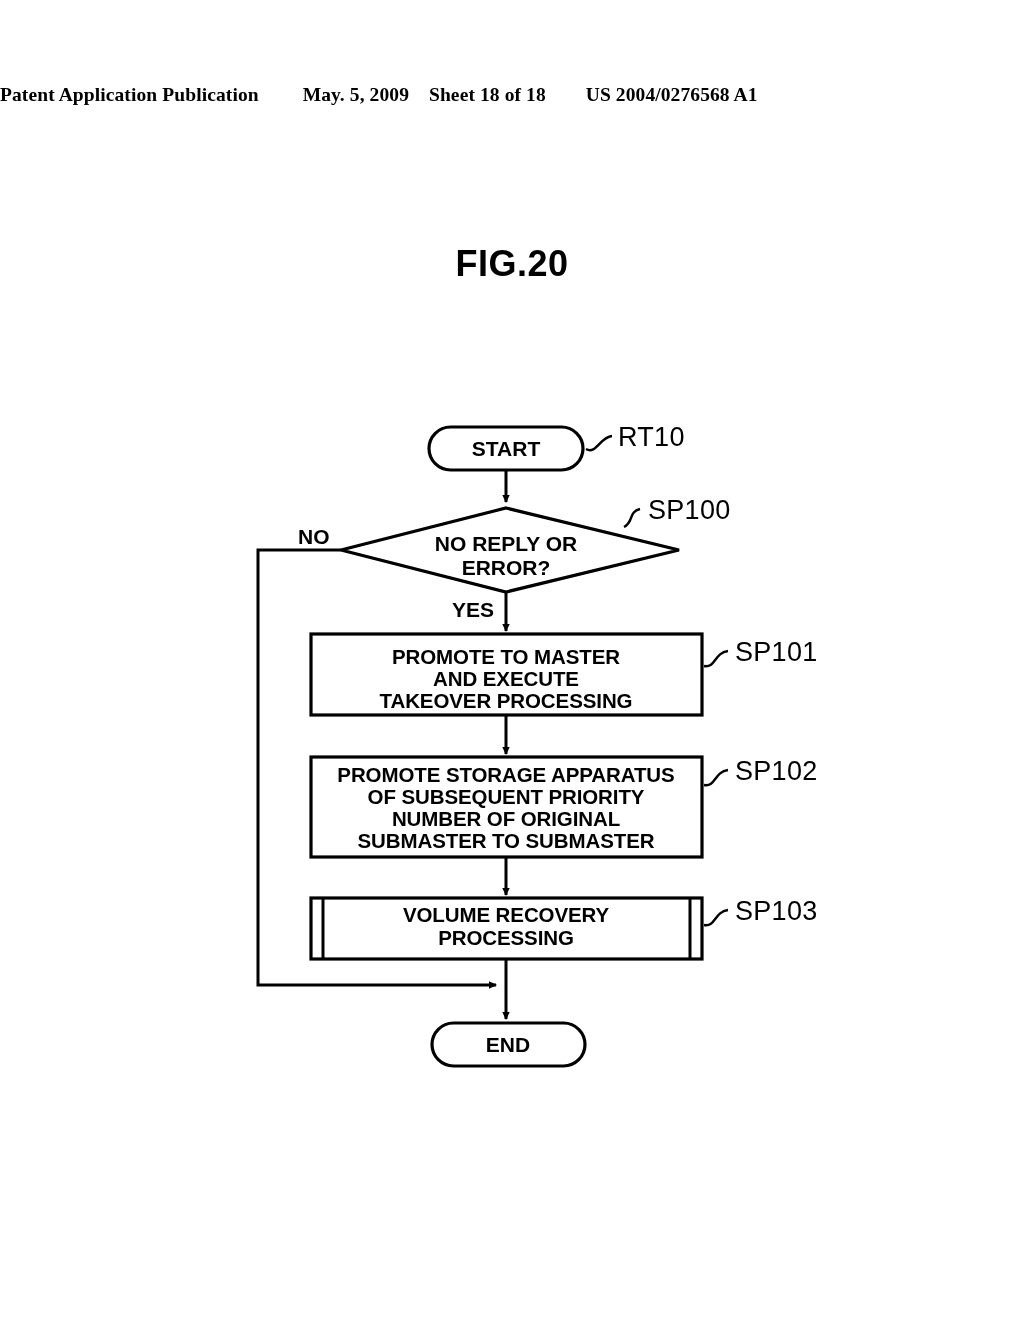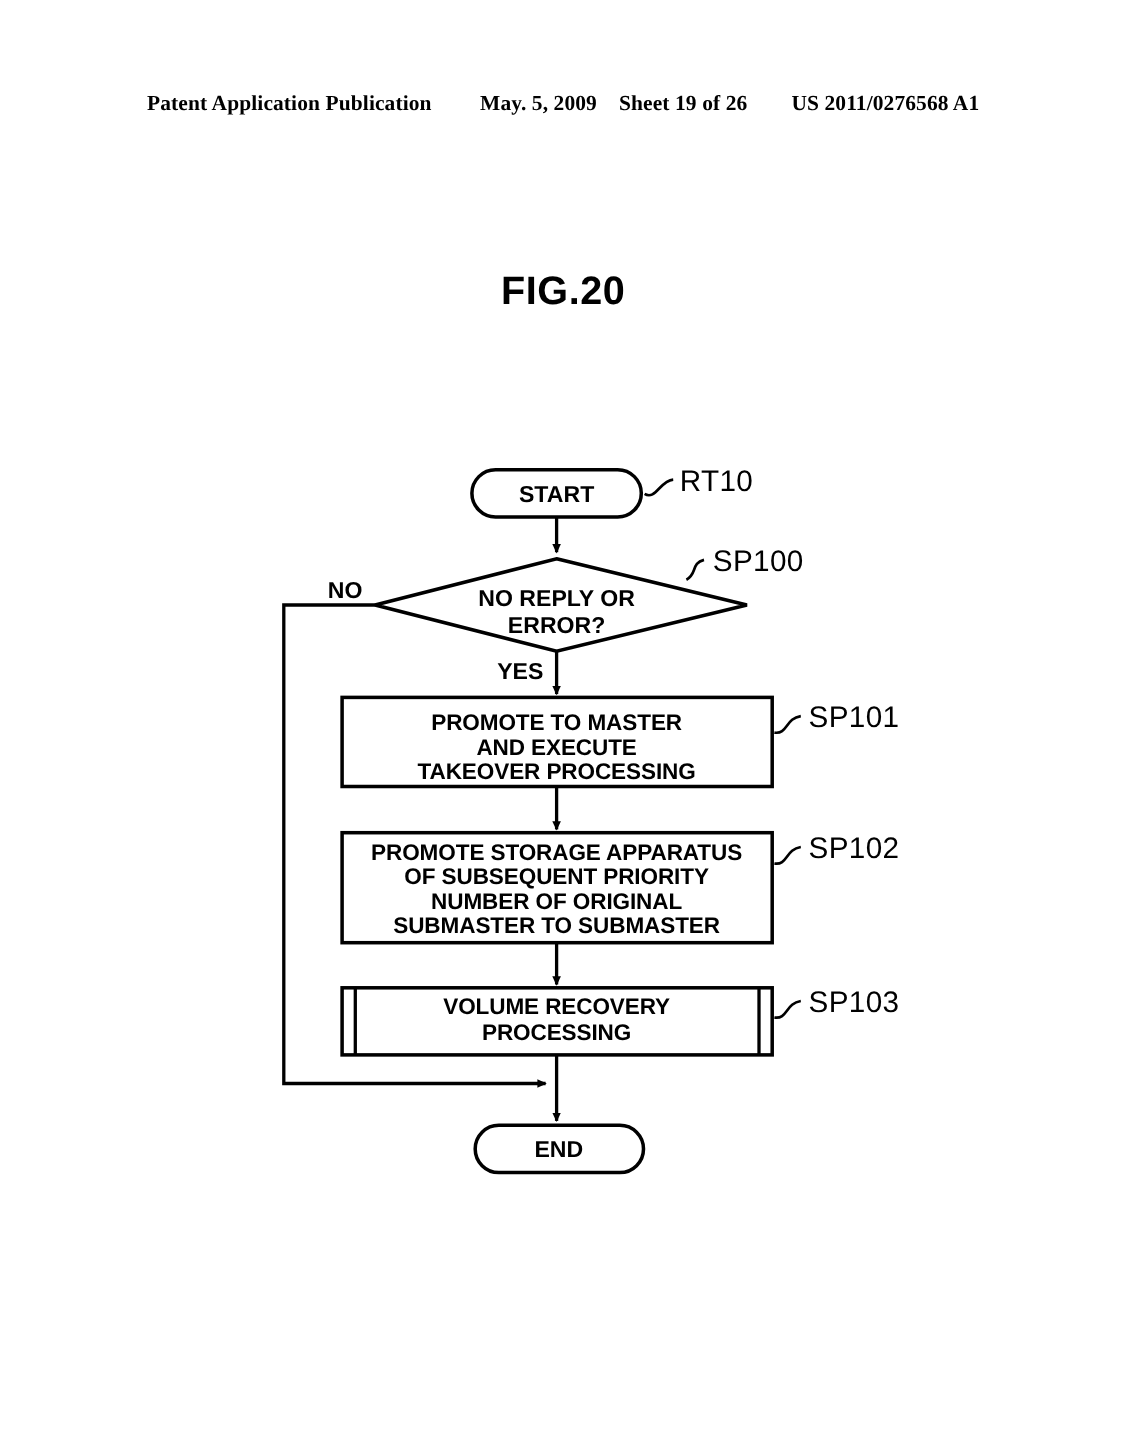--- a/index.html
+++ b/index.html
@@ -19,21 +19,20 @@
 
   
   .page-header {
     position: absolute;
     left: 0;
     top: 84px;
     width: 1024px;
     height: 28px;
     display: flex;
     align-items: baseline;
-    justify-content: center;
     font-family: "Liberation Serif", serif;
     font-weight: bold;
     font-size: 19.5px;
     letter-spacing: 0.1px;
     white-space: nowrap;
   }
   .page-header .hdr-pub       { margin-right: 44px; }
   .page-header .hdr-date      { margin-right: 20px; }
   .page-header .hdr-sheet     { margin-right: 40px; }
   .page-header .hdr-patno     { margin-right: 0; }
@@ -115,22 +114,22 @@
     stroke: #000000;
     stroke-width: 3;
   }
 </style>
 </head>
 <body>
 
 <div class="page-header">
   <span class="hdr-pub">Patent Application Publication</span>
   <span class="hdr-date">May. 5, 2009</span>
-  <span class="hdr-sheet">Sheet 19 of 26</span>
-  <span class="hdr-patno">US 2011/0276568 A1</span>
+  <span class="hdr-sheet">Sheet 18 of 18</span>
+  <span class="hdr-patno">US 2004/0276568 A1</span>
 </div>
 
 <div class="fig-title">FIG.20</div>
 
 <svg id="flow-canvas" viewBox="0 0 1024 1320">
 
   <defs>
     <marker id="arrowhead" markerWidth="9" markerHeight="9" refX="7.5" refY="4.2" orient="auto" markerUnits="userSpaceOnUse">
       <path d="M0,0.3 L8.6,4.2 L0,8.1 z" fill="#000"></path>
     </marker>

